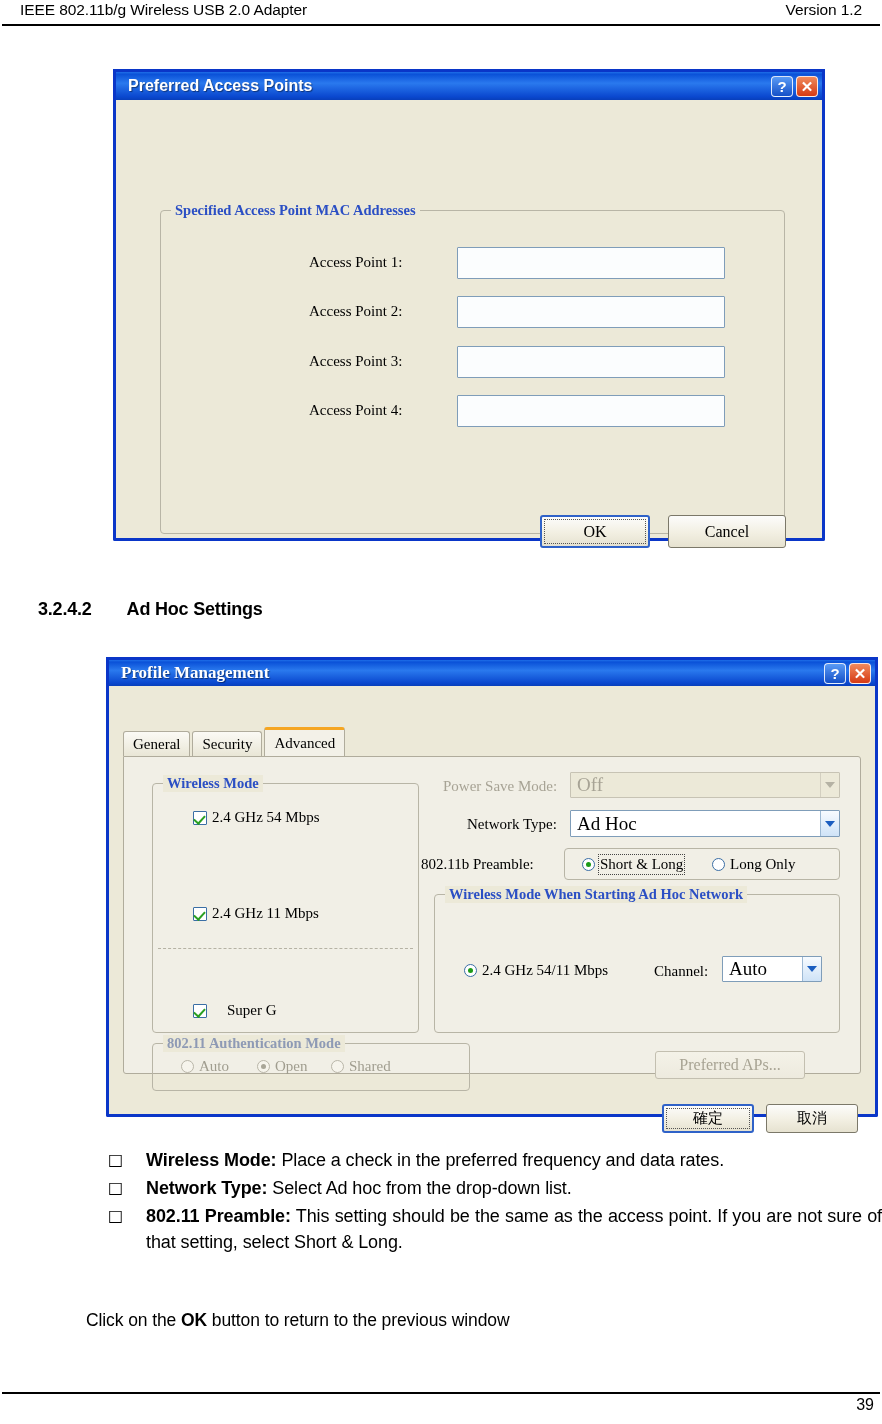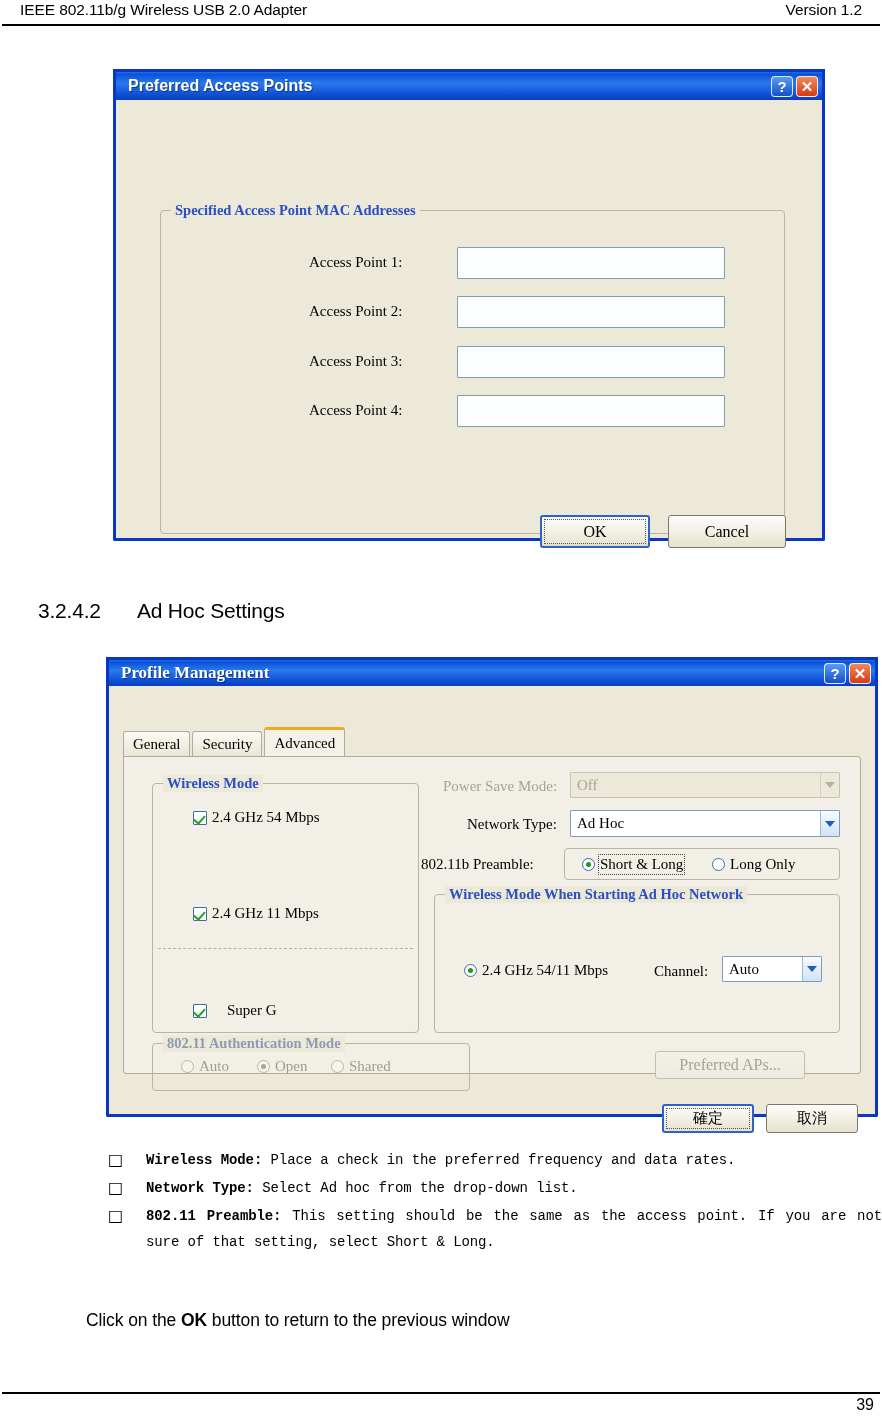--- a/index.html
+++ b/index.html
@@ -134,21 +134,21 @@
   .rdo.dis { border-color:#b9b6a8; background:#f6f4ec; }
   .rdo.dis.on::after { background:#a9a698; }
   .ctext { font-family: "Liberation Serif", serif; font-size: 15px; }
   .ctext.dis { color:#a09d8f; }
   .ctext.focus { outline: 1px dotted #444; outline-offset: 1px; }
 
   
   .combo {
     position: absolute; background:#fff; border:1px solid #7f9db9;
     border-radius:1px; display:flex; align-items:center;
-    font-family:"Liberation Serif", serif; font-size:15px; padding-left:6px;justify-content:space-between;
+    font-family:"Liberation Serif", serif; font-size:19px; padding-left:6px;justify-content:space-between;
   }
   .combo .cval { flex:1; white-space:nowrap; overflow:hidden; }
   .combo .carrow {
     width: 19px; align-self: stretch; flex:none;
     background: linear-gradient(180deg,#f7fbff,#cfe3f7);
     border-left:1px solid #9db9d4;
     display:flex; align-items:center; justify-content:center;
   }
   .combo .carrow::after {
     content:""; width:0;height:0;border-left:5px solid transparent;
@@ -175,32 +175,31 @@
   .tabpanel {
     position:absolute; background:#f1efe6;
     border:1px solid #b0ac9c; border-radius:0 3px 3px 3px;
   }
 
   
   .dashsep { position:absolute; border-top:1px dashed #b5b2a4; }
 
   
   .section-heading {
-    position:absolute; font-size:21px; font-weight:normal; letter-spacing:-0.2px; white-space:nowrap;
+    position:absolute; font-size:18px; font-weight:bold; letter-spacing:-0.2px; white-space:nowrap;
   }
   .bullets { position:absolute; }
   .bullet-row { display:flex; margin-bottom: 2px; }
   .bullet-glyph {
     width: 38px; flex:none; font-size:16px; line-height:26px; color:#000;
     font-family:"DejaVu Sans", sans-serif;
   }
   .bullet-text {
-    font-size:14px; line-height:26px; text-align:justify; text-justify:inter-word;
+    font-size:18px; line-height:26px; text-align:justify; text-justify:inter-word;
     letter-spacing:-0.1px;
-    font-family:Liberation Mono, monospace;
   }
   .bullet-text b { font-weight:bold; }
   .closing-para {
     position:absolute; font-size:17.5px; line-height:26px; letter-spacing:-0.1px;
   }
   .closing-para b { font-weight:bold; }
 
   .footer-rule {
     position:absolute; left:2px; top:1392px; width:878px; height:0; border-top:2px solid #000;
   }

